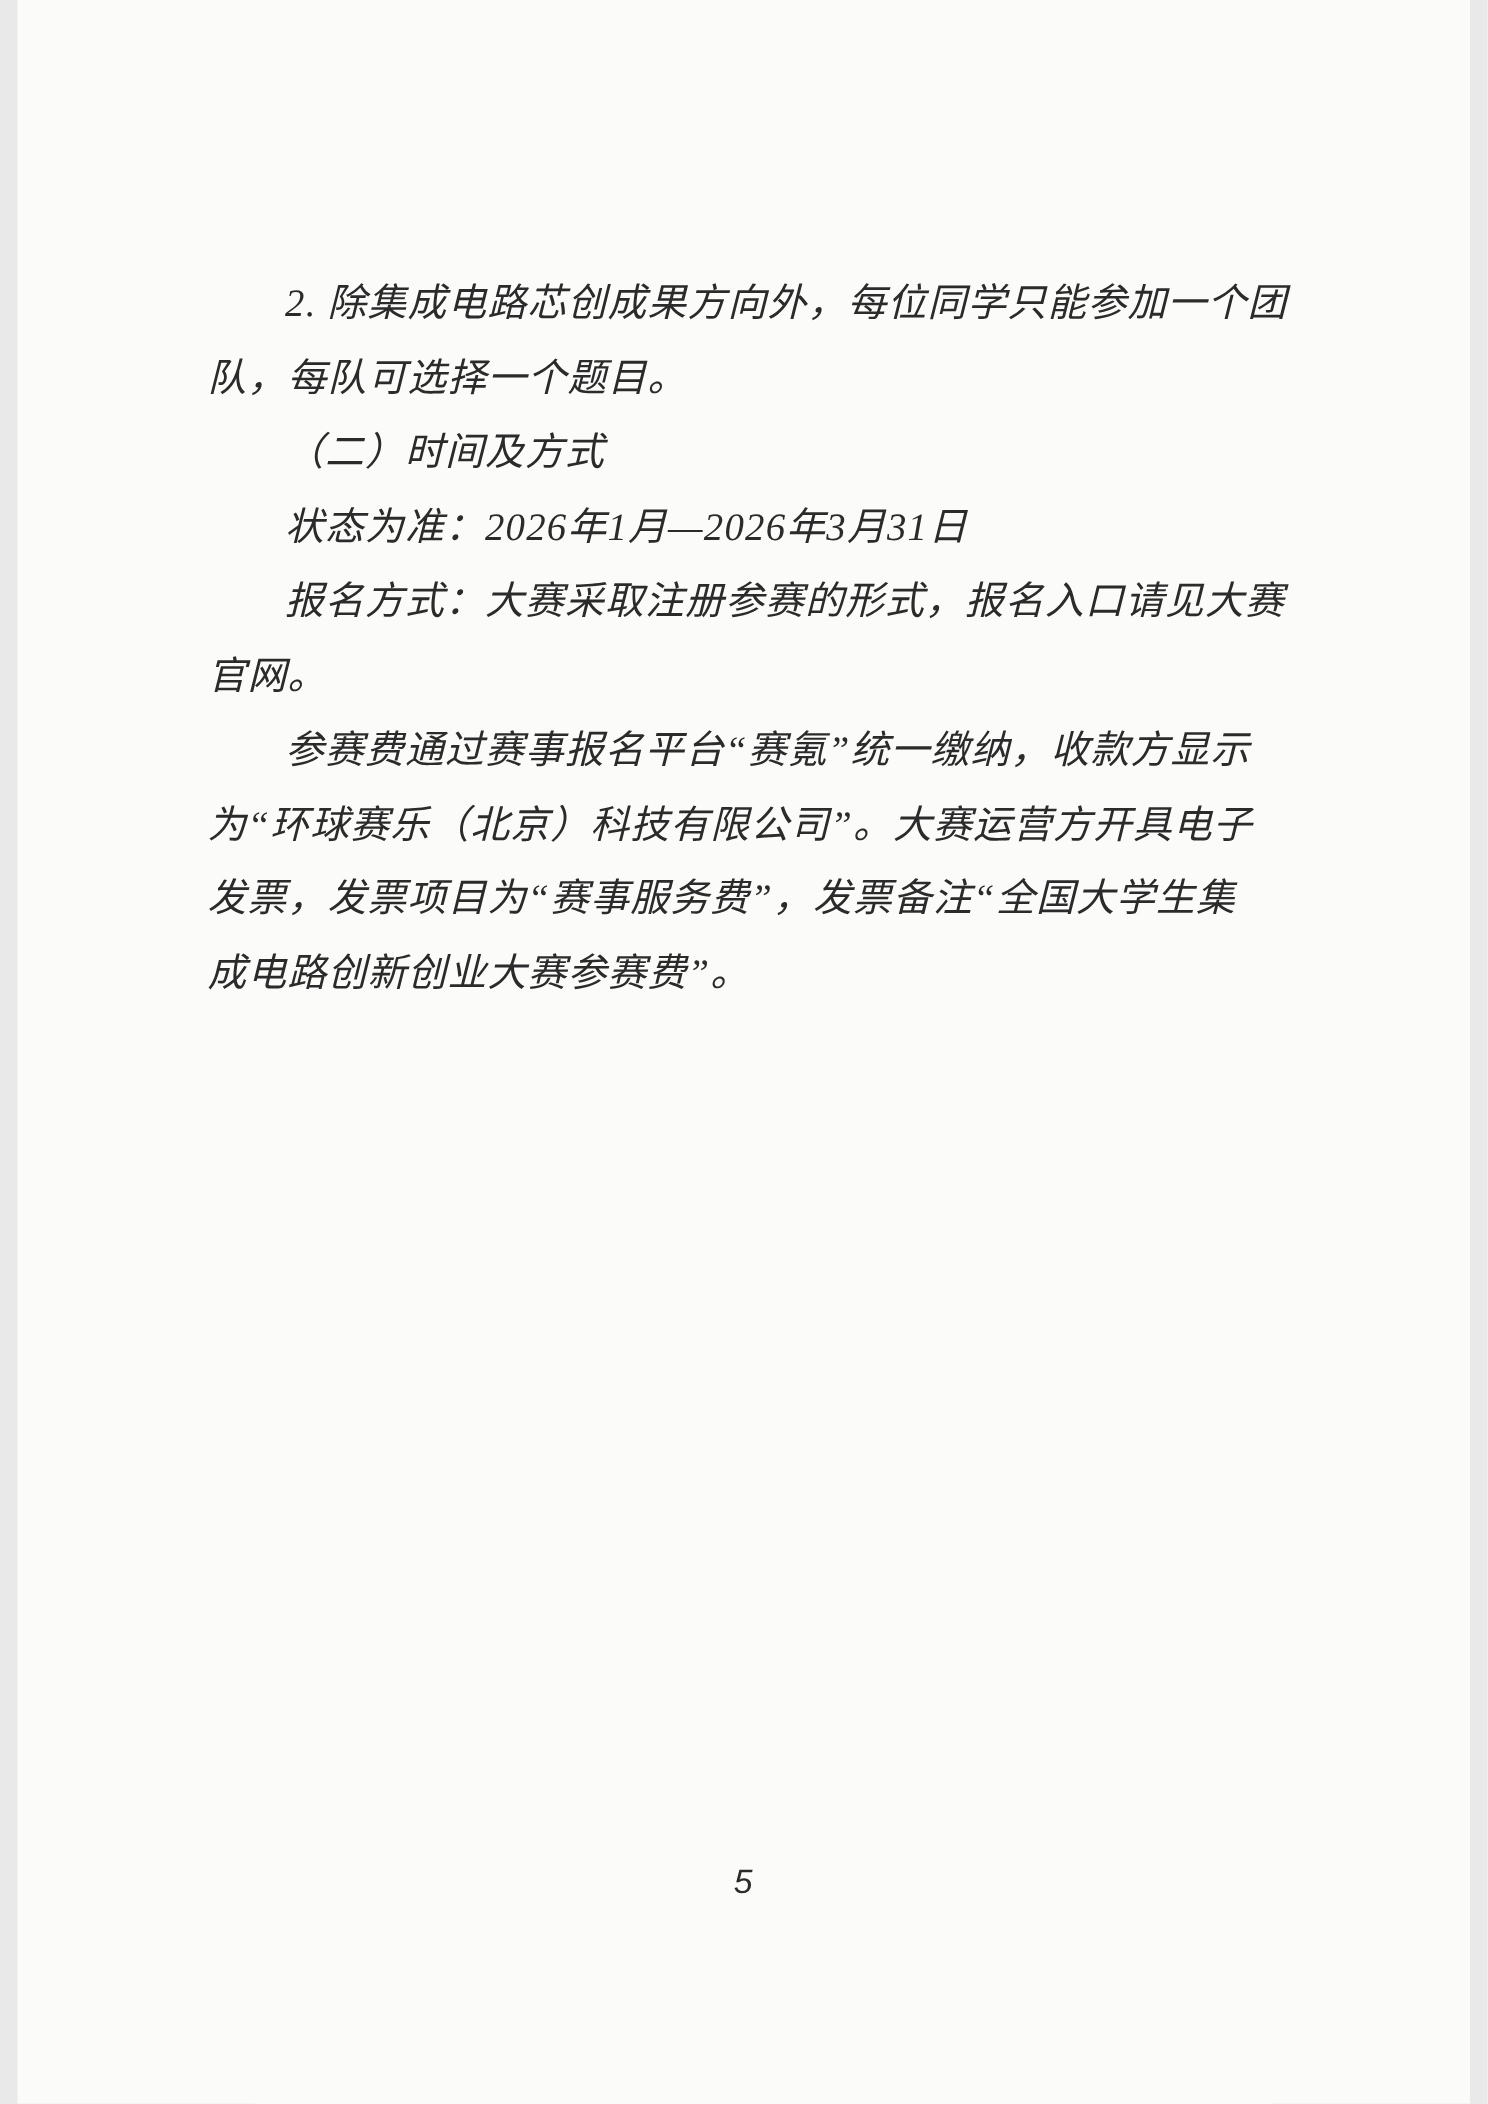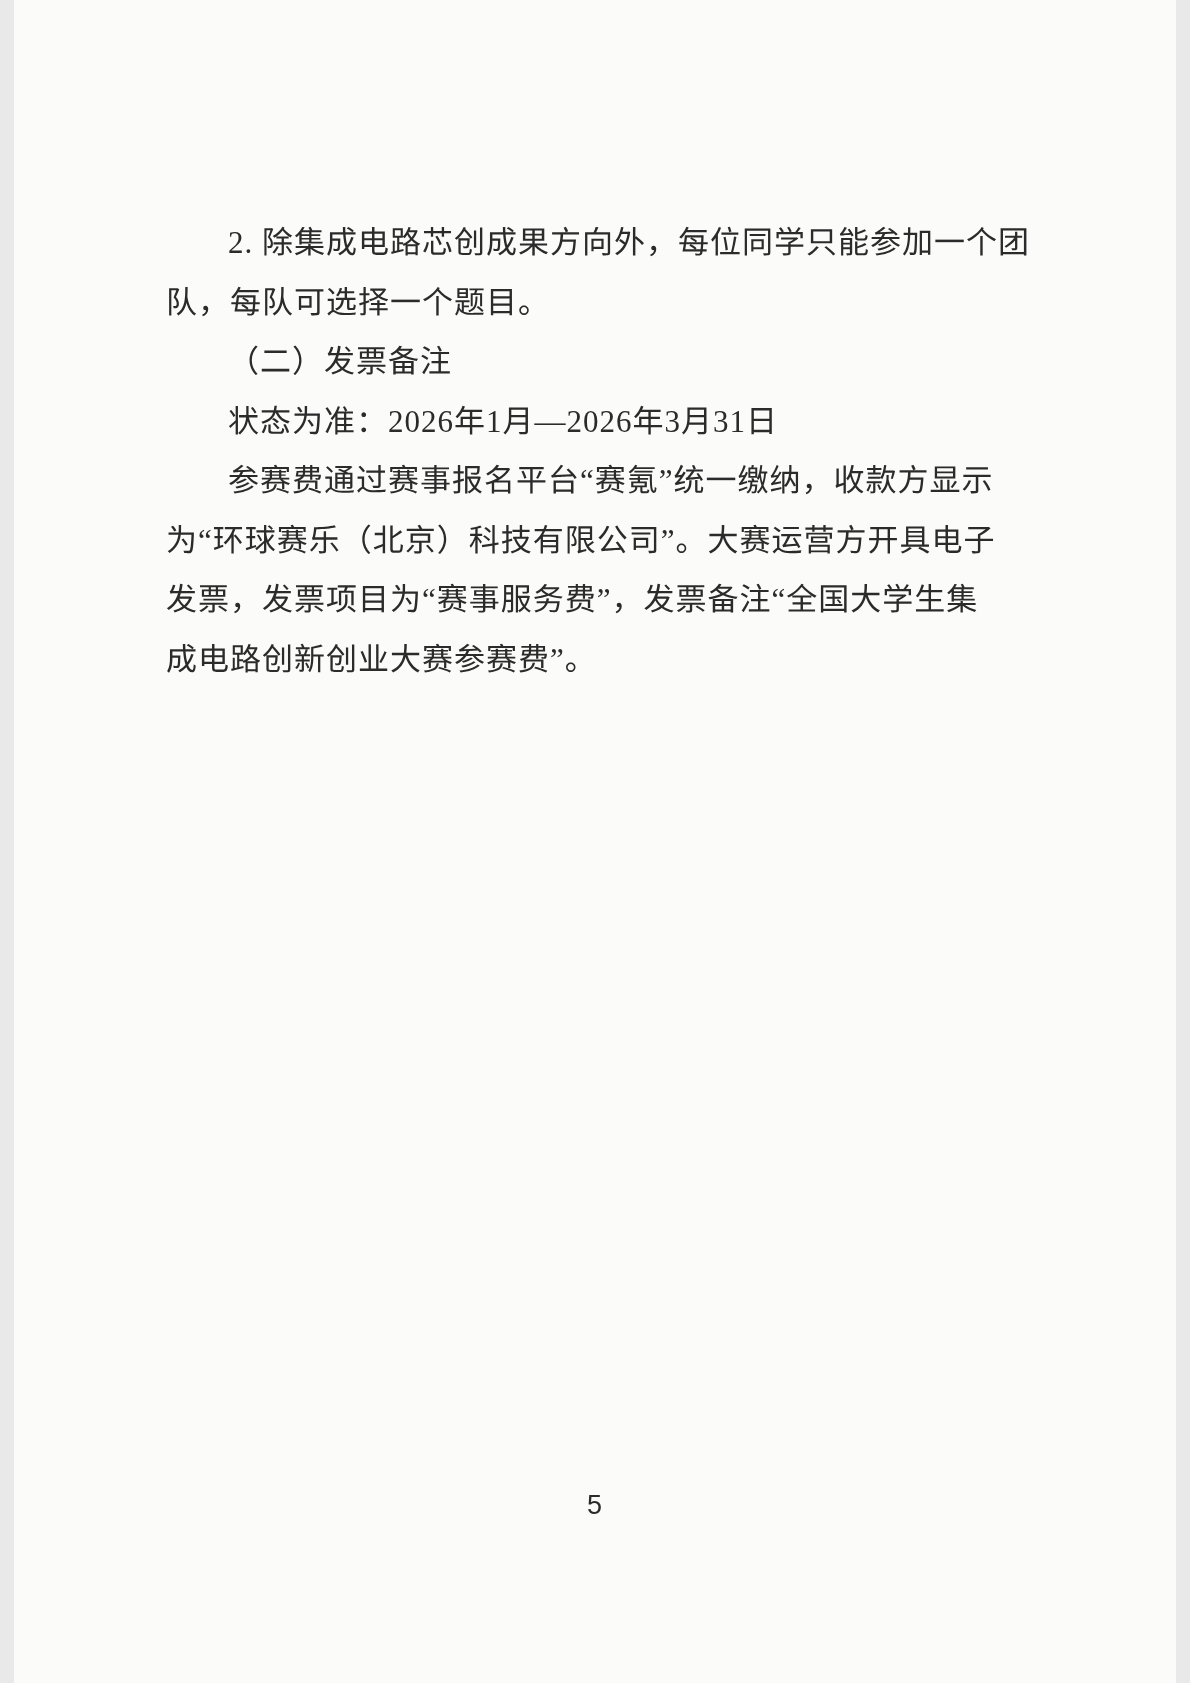--- a/index.html
+++ b/index.html
@@ -8,20 +8,21 @@
     background: #e9e9e9;
   }
   .page {
     position: relative;
     width: 1162px;
     height: 1683px;
     margin: 0 auto;
     background: var(--paper, #fbfbfa);
     overflow: hidden;
     font-family: "Liberation Serif", "DejaVu Serif", serif;
+    font-style: italic;
   }
   .body-text {
     position: absolute;
     left: 152px;
     top: 213px;
     width: 916px;
     font-size: 31px;
     line-height: 59.5px;
     letter-spacing: 1px;
     color: var(--ink, #2b2b2b);
@@ -45,21 +46,23 @@
     font-family: "Liberation Sans", "DejaVu Sans", sans-serif;
   }
 </style>
 </head>
 <body>
 
 <div class="page">
   <div class="body-text">
     <p class="para">2. 除集成电路芯创成果方向外，每位同学只能参加一个团
 队，每队可选择一个题目。</p>
-    <p class="para">（二）发票备注</p>
+    <p class="para">（二）时间及方式</p>
     <p class="para">状态为准：2026年1月—2026年3月31日</p>
+    <p class="para">报名方式：大赛采取注册参赛的形式，报名入口请见大赛
+官网。</p>
     <p class="para">参赛费通过赛事报名平台“赛氪”统一缴纳，收款方显示
 为“环球赛乐（北京）科技有限公司”。大赛运营方开具电子
 发票，发票项目为“赛事服务费”，发票备注“全国大学生集
 成电路创新创业大赛参赛费”。</p>
   </div>
   <div class="page-number">5</div>
 </div>
 
 </body></html>

